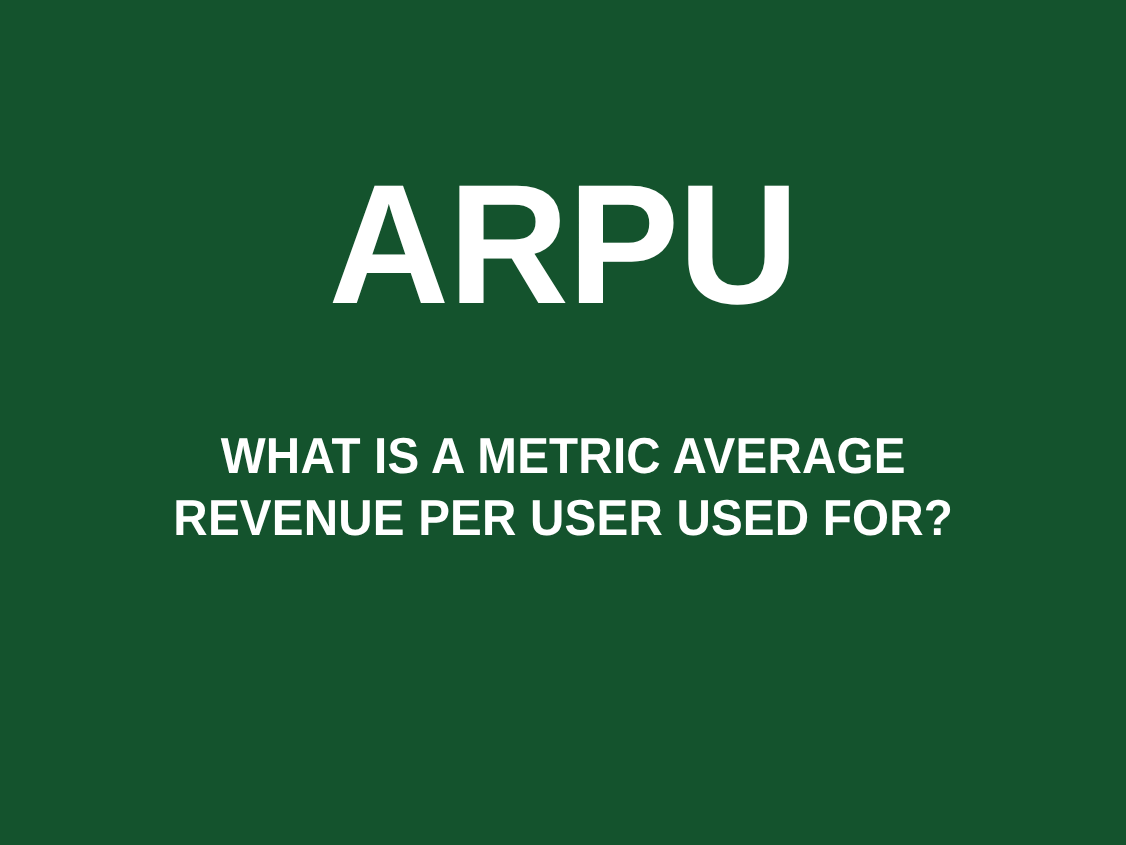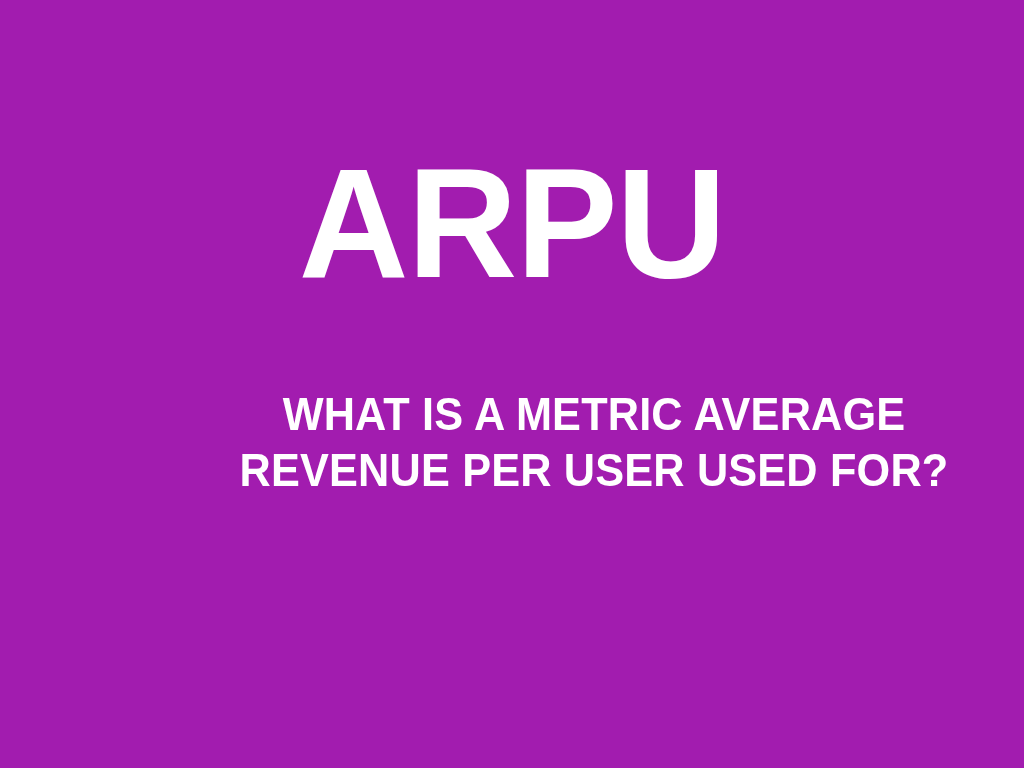--- a/index.html
+++ b/index.html
@@ -53,21 +53,21 @@
   }
 
   
   .subtitle-block {
     position: absolute;
     left: 0;
     top: 386px;
     width: 1024px;
     display: flex;
     flex-direction: column;
-    align-items: flex-end;
+    align-items: center;
     justify-content: flex-start;
   }
 
   .slide-subtitle {
     display: block;
     width: 860px;
     text-align: center;
     color: #FFFFFF;
     font-family: "Liberation Sans Narrow", "Liberation Sans", "DejaVu Sans Condensed", "DejaVu Sans", sans-serif;
     font-weight: 700;
@@ -100,21 +100,21 @@
     line-height: 40px;
     letter-spacing: 0.3px;
     white-space: nowrap;
     transform: scaleX(0.94);
     transform-origin: center center;
   }
 </style>
 </head>
 <body style="background: rgb(12, 169, 239);">
 
-<div class="slide" style="background: #a21caf;">
+<div class="slide" style="background: #14532d;">
 
   <div class="title-block">
     <h1 class="slide-title" style="color: rgb(255, 255, 255);">ARPU</h1>
   </div>
 
   <div class="subtitle-block">
     <h2 class="slide-subtitle" style="color: rgb(255, 255, 255);">WHAT IS A METRIC AVERAGE REVENUE PER USER USED FOR?</h2>
   </div>
 
 

